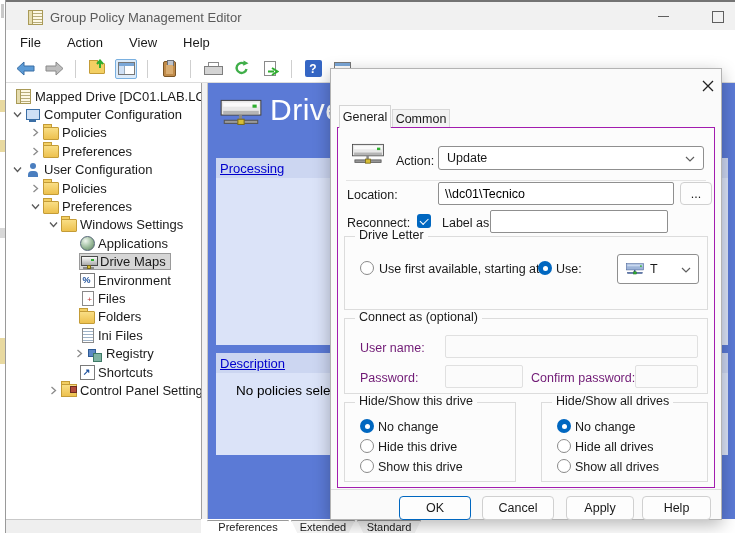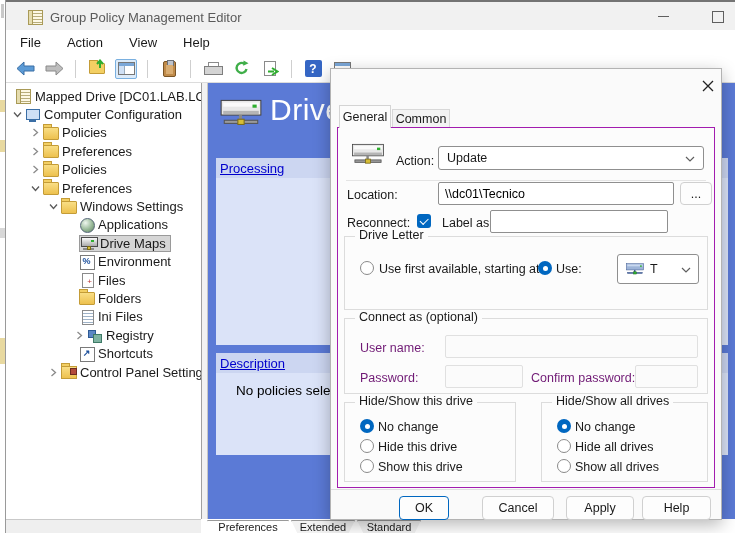--- a/index.html
+++ b/index.html
@@ -252,20 +252,29 @@
     <div class="trow" style="padding-left:22px">
       <span class="chev">
           <svg width="9" height="9" viewBox="0 0 9 9">
             <path d="M2.5 1 L6.5 4.5 L2.5 8" fill="none" stroke="#8a8a8a" stroke-width="1.3"></path>
           </svg>
         </span>
       <span class="icon16 ic-folder"></span>
       <span class="tlabel">Preferences</span>
     </div>
 
+    <div class="trow" style="padding-left:4px">
+      <span class="chev">
+          <svg width="9" height="9" viewBox="0 0 9 9">
+            <path d="M1 2.5 L4.5 6.5 L8 2.5" fill="none" stroke="#5a5a5a" stroke-width="1.3"></path>
+          </svg>
+        </span>
+      <span class="icon16 ic-user"></span>
+      <span class="tlabel">User Configuration</span>
+    </div>
 
     <div class="trow" style="padding-left:22px">
       <span class="chev">
           <svg width="9" height="9" viewBox="0 0 9 9">
             <path d="M2.5 1 L6.5 4.5 L2.5 8" fill="none" stroke="#8a8a8a" stroke-width="1.3"></path>
           </svg>
         </span>
       <span class="icon16 ic-folder"></span>
       <span class="tlabel">Policies</span>
     </div>
@@ -491,17 +500,17 @@
       <span class="radio sel" style="left:15px;top:16px"></span>
       <span class="lbl" style="left:33px;top:17px">No change</span>
       <span class="radio" style="left:15px;top:36px"></span>
       <span class="lbl" style="left:33px;top:37px">Hide all drives</span>
       <span class="radio" style="left:15px;top:56px"></span>
       <span class="lbl" style="left:33px;top:57px">Show all drives</span>
     </div>
   </div>
 
   <div class="sepline" style="left:0;right:0;top:420px;border-top-color:#dedede"></div>
-  <div class="btn default" style="left:68px;top:427px;width:50px">OK</div>
+  <div class="btn default" style="left:68px;top:427px;width:72px">OK</div>
   <div class="btn" style="left:151px;top:427px;width:72px">Cancel</div>
   <div class="btn" style="left:235px;top:427px;width:68px">Apply</div>
   <div class="btn" style="left:311px;top:427px;width:69px">Help</div>
 </div>
 
 </body></html>

